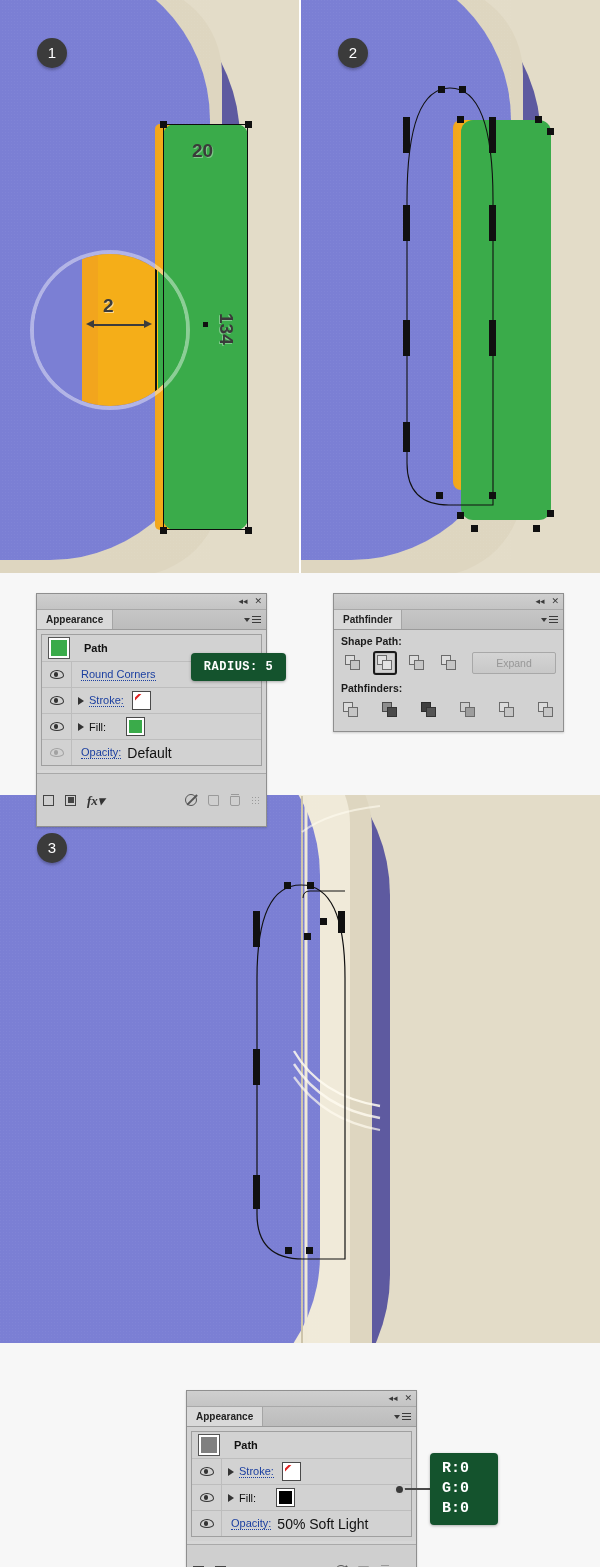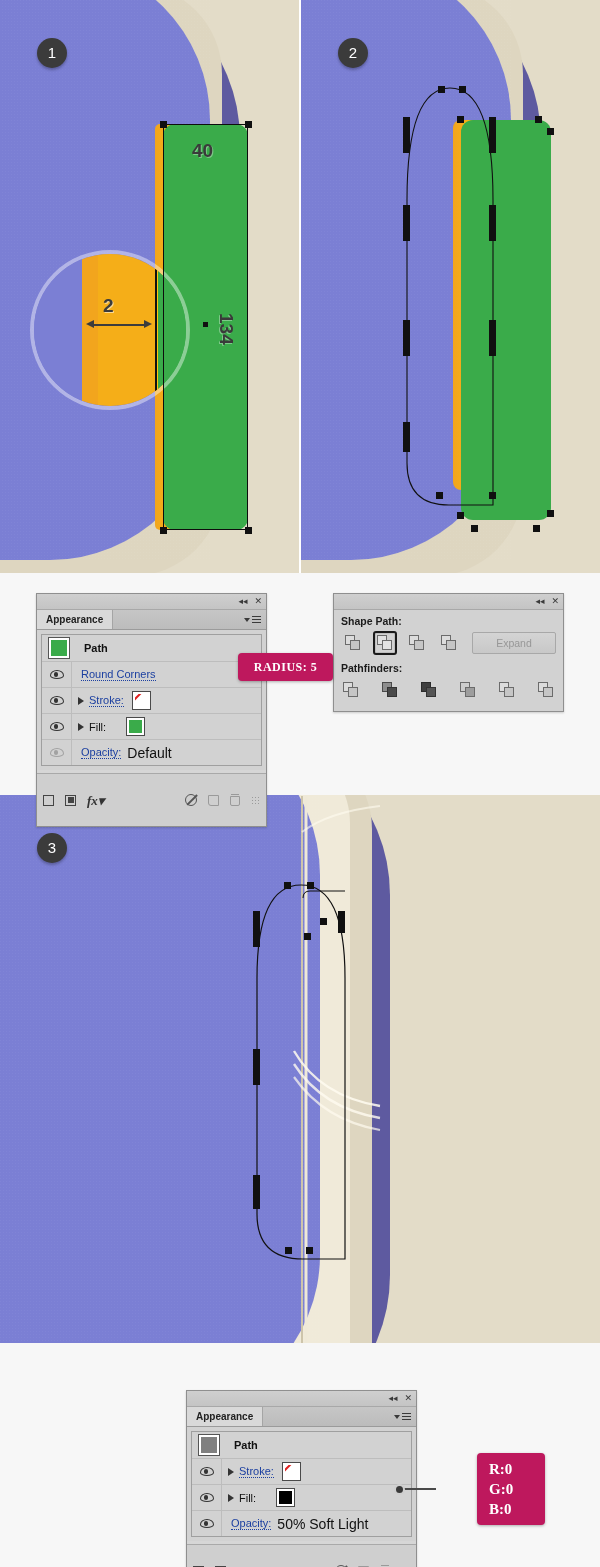--- a/index.html
+++ b/index.html
@@ -421,28 +421,27 @@
   }
   .grip {
     width: 9px; height: 9px;
     background-image: radial-gradient(#9a9a9a 0.8px, transparent 0.9px);
     background-size: 3px 3px;
   }
 
   
   .callout {
     position: absolute;
-    background: #be185d;
+    background: #14532d;
     color: #ffffff;
-    font-family: Liberation Serif, serif;
+    font-family: Liberation Mono, monospace;
     font-weight: bold;
     border-radius: 4px;
     z-index: 60;
     box-shadow: 0 1px 3px rgba(0,0,0,.3);
-    margin-left: 47px;
   }
   #callout-radius {
     left: 191px; top: 653px;
     width: 95px; height: 28px;
     line-height: 28px;
     text-align: center;
     font-size: 12px;
     letter-spacing: .5px;
   }
   #callout-rgb {
@@ -535,21 +534,21 @@
 
   <div class="rect-green rounded" style="left:163px; top:124px; width:85px; height:406px;"></div>
 
   <div class="bbox" style="left:163px; top:124px; width:85px; height:406px;"></div>
   <div class="handle" style="left:160px; top:121px;"></div>
   <div class="handle" style="left:245px; top:121px;"></div>
   <div class="handle" style="left:160px; top:527px;"></div>
   <div class="handle" style="left:245px; top:527px;"></div>
   <div class="center-dot" style="left:203px; top:322px;"></div>
 
-  <div class="dim-text" style="left:192px; top:140px;">40</div>
+  <div class="dim-text" style="left:192px; top:140px;">20</div>
   <div class="dim-text rot" style="left:237px; top:313px;">134</div>
 
   <div class="magnifier" style="left:30px; top:250px; width:160px; height:160px;">
     <div class="mag-inner">
       <div style="position:absolute; left:0; top:0; width:48px; height:160px; background:#7b7fd4;"></div>
       <div style="position:absolute; left:48px; top:0; width:16px; height:160px; background:#f2a51d;"></div>
       <div style="position:absolute; left:64px; top:0; width:57px; height:160px; background:#f5ae18;"></div>
       <div style="position:absolute; left:121px; top:0; width:3px; height:160px; background:#fcc60f;"></div>
       <div style="position:absolute; left:124px; top:0; width:36px; height:160px; background:#3aab4a;"></div>
       <div style="position:absolute; left:121px; top:0; width:1.5px; height:160px; background:#111;"></div>
@@ -693,20 +692,33 @@
   </div>
 </div>
 
 <div class="callout" id="callout-radius">RADIUS: 5</div>
 
 <div class="ai-panel" id="pathfinder" style="left:333px; top:593px; width:231px;">
   <div class="ai-titlebar">
     <span class="tb-btn">◂◂</span>
     <span class="tb-btn">✕</span>
   </div>
+  <div class="ai-tabrow">
+    <div class="ai-tab">Pathfinder</div>
+    <div class="ai-tabfill">
+      <span class="hamburger">
+        <span class="caret"></span>
+        <span class="lines">
+            <i></i>
+            <i></i>
+            <i></i>
+          </span>
+      </span>
+    </div>
+  </div>
   <div class="ai-body" style="padding:2px 2px 5px 2px;">
     <div class="pf-section-label">Shape Path:</div>
     <div class="pf-btnrow">
       <span class="pf-btn">
         <span class="pf-glyph light">
             <span class="s1"></span>
             <span class="s2"></span>
           </span>
       </span>
       <span class="pf-btn active">

